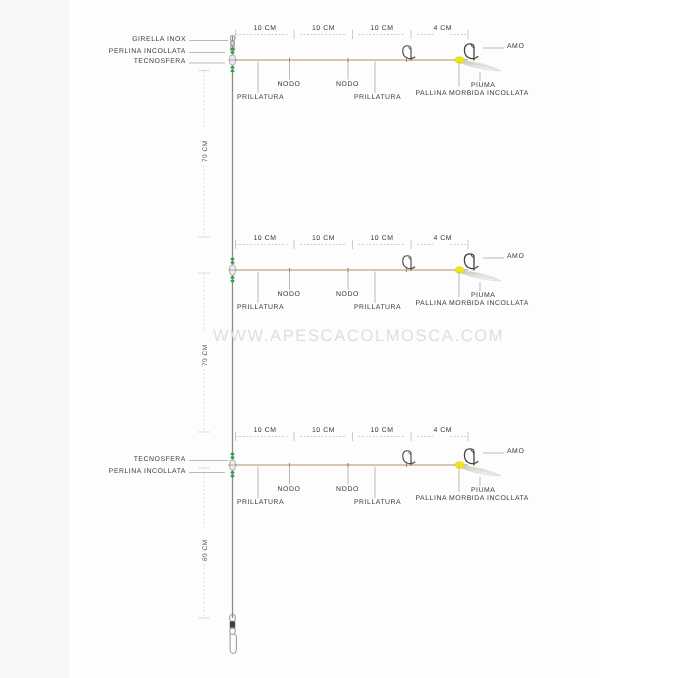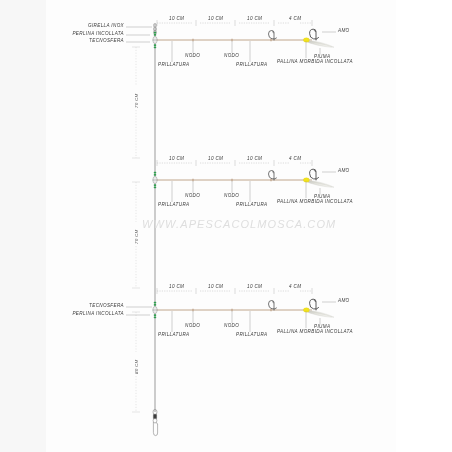--- a/index.html
+++ b/index.html
@@ -7,21 +7,20 @@
     padding: 0;
     background: #ffffff;
   }
   #canvas {
     position: relative;
     width: 396px;
     height: 452px;
     background: #fdfdfd;
     overflow: hidden;
     font-family: "Liberation Sans", sans-serif;
-    font-style: italic;
   }
   
   .bg-band {
     position: absolute;
     top: 0;
     left: 0;
     width: 46px;
     height: 452px;
     background: #f7f7f7;
   }

